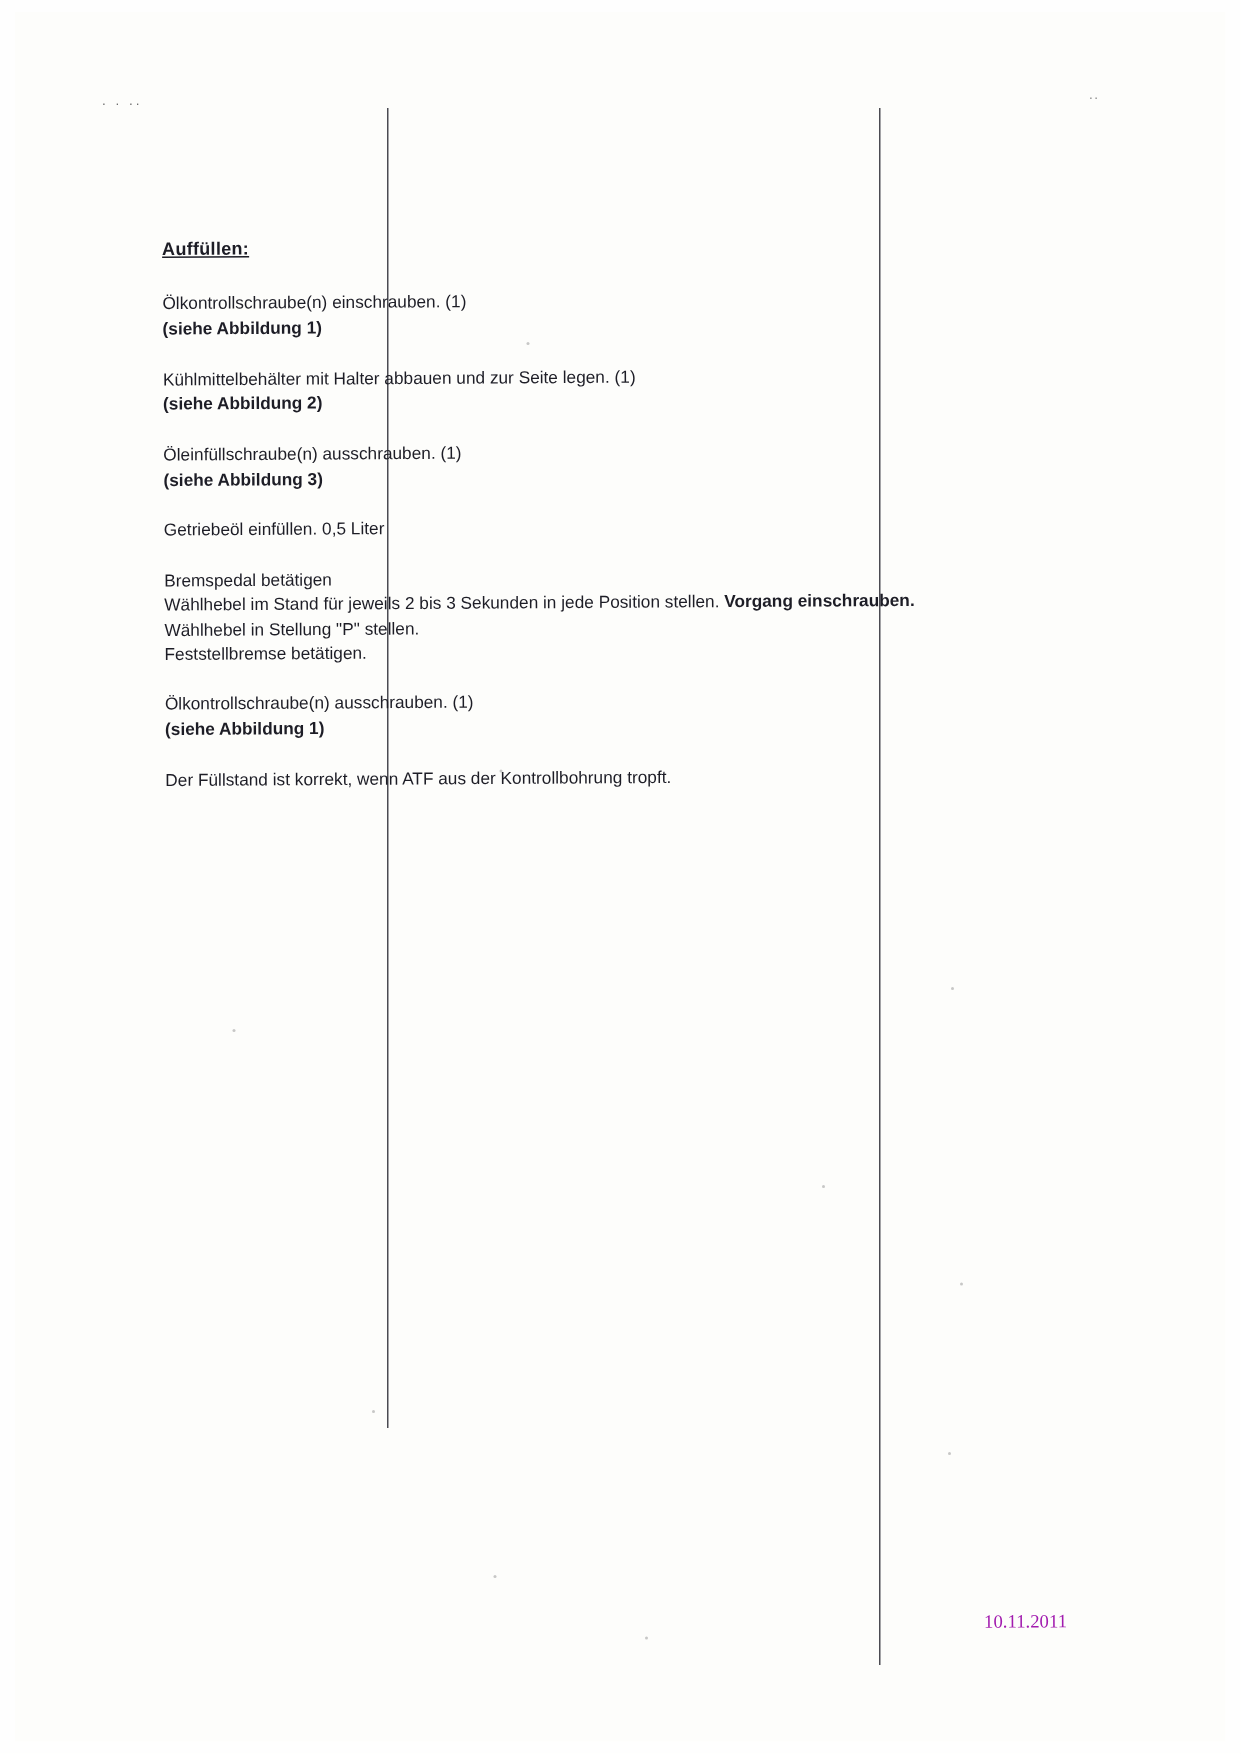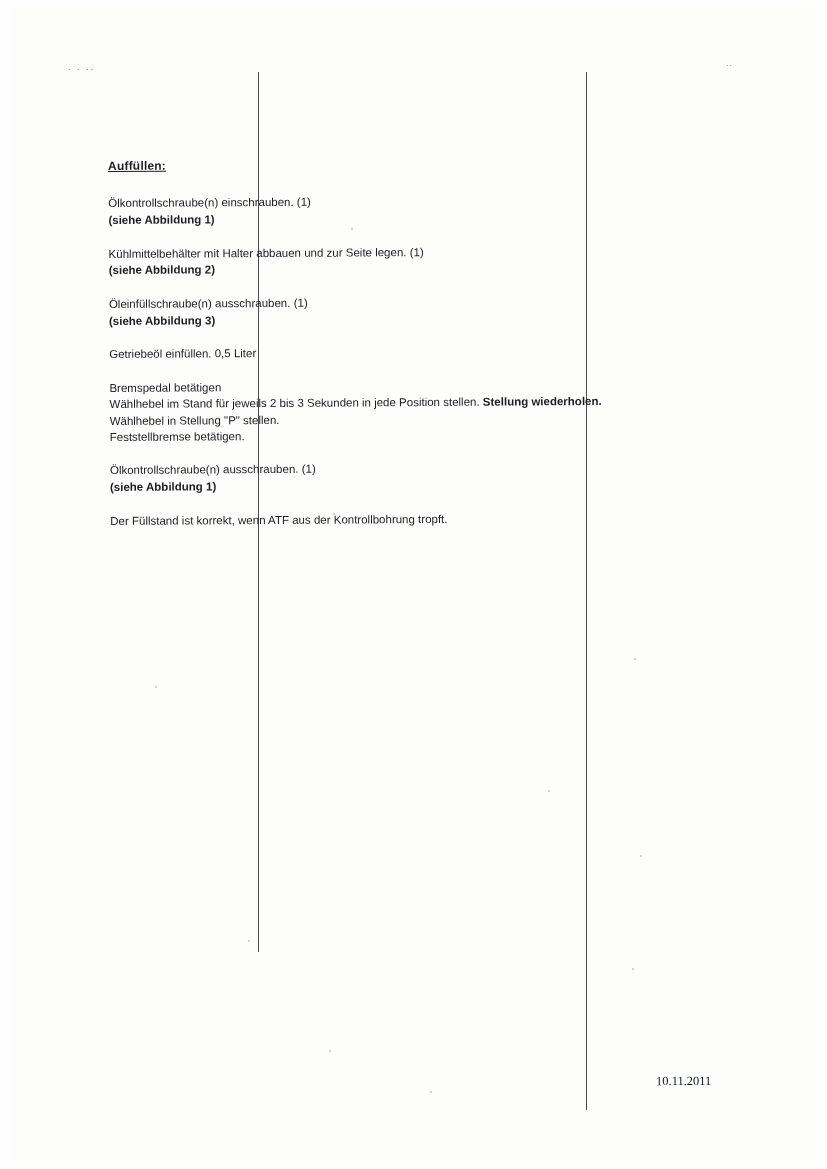--- a/index.html
+++ b/index.html
@@ -85,21 +85,21 @@
     font-weight: bold;
   }
   .block.tight .line {
     line-height: 1.42;
   }
   .date {
     position: absolute;
     left: 656px;
     top: 1074px;
     font-size: 12.5px;
-    color: #0f172a;
+    color: #a21caf;
     font-family: "Liberation Serif", serif;
     transform: rotate(-0.3deg);
   }
   .top-marks {
     position: absolute;
     left: 68px;
     top: 62px;
     font-size: 9px;
     color: #6d6d6d;
     letter-spacing: 2px;
@@ -142,21 +142,21 @@
       <div class="line">Öleinfüllschraube(n) ausschrauben. (1)</div>
       <div class="line bold">(siehe Abbildung 3)</div>
     </div>
 
     <div class="block">
       <div class="line">Getriebeöl einfüllen. 0,5 Liter</div>
     </div>
 
     <div class="block tight">
       <div class="line">Bremspedal betätigen</div>
-      <div class="line">Wählhebel im Stand für jeweils 2 bis 3 Sekunden in jede Position stellen. <span class="inline-bold">Stellung wiederholen.</span></div>
+      <div class="line">Wählhebel im Stand für jeweils 2 bis 3 Sekunden in jede Position stellen. <span class="inline-bold">Vorgang einschrauben.</span></div>
       <div class="line">Wählhebel in Stellung "P" stellen.</div>
       <div class="line">Feststellbremse betätigen.</div>
     </div>
 
     <div class="block">
       <div class="line">Ölkontrollschraube(n) ausschrauben. (1)</div>
       <div class="line bold">(siehe Abbildung 1)</div>
     </div>
 
     <div class="block">

